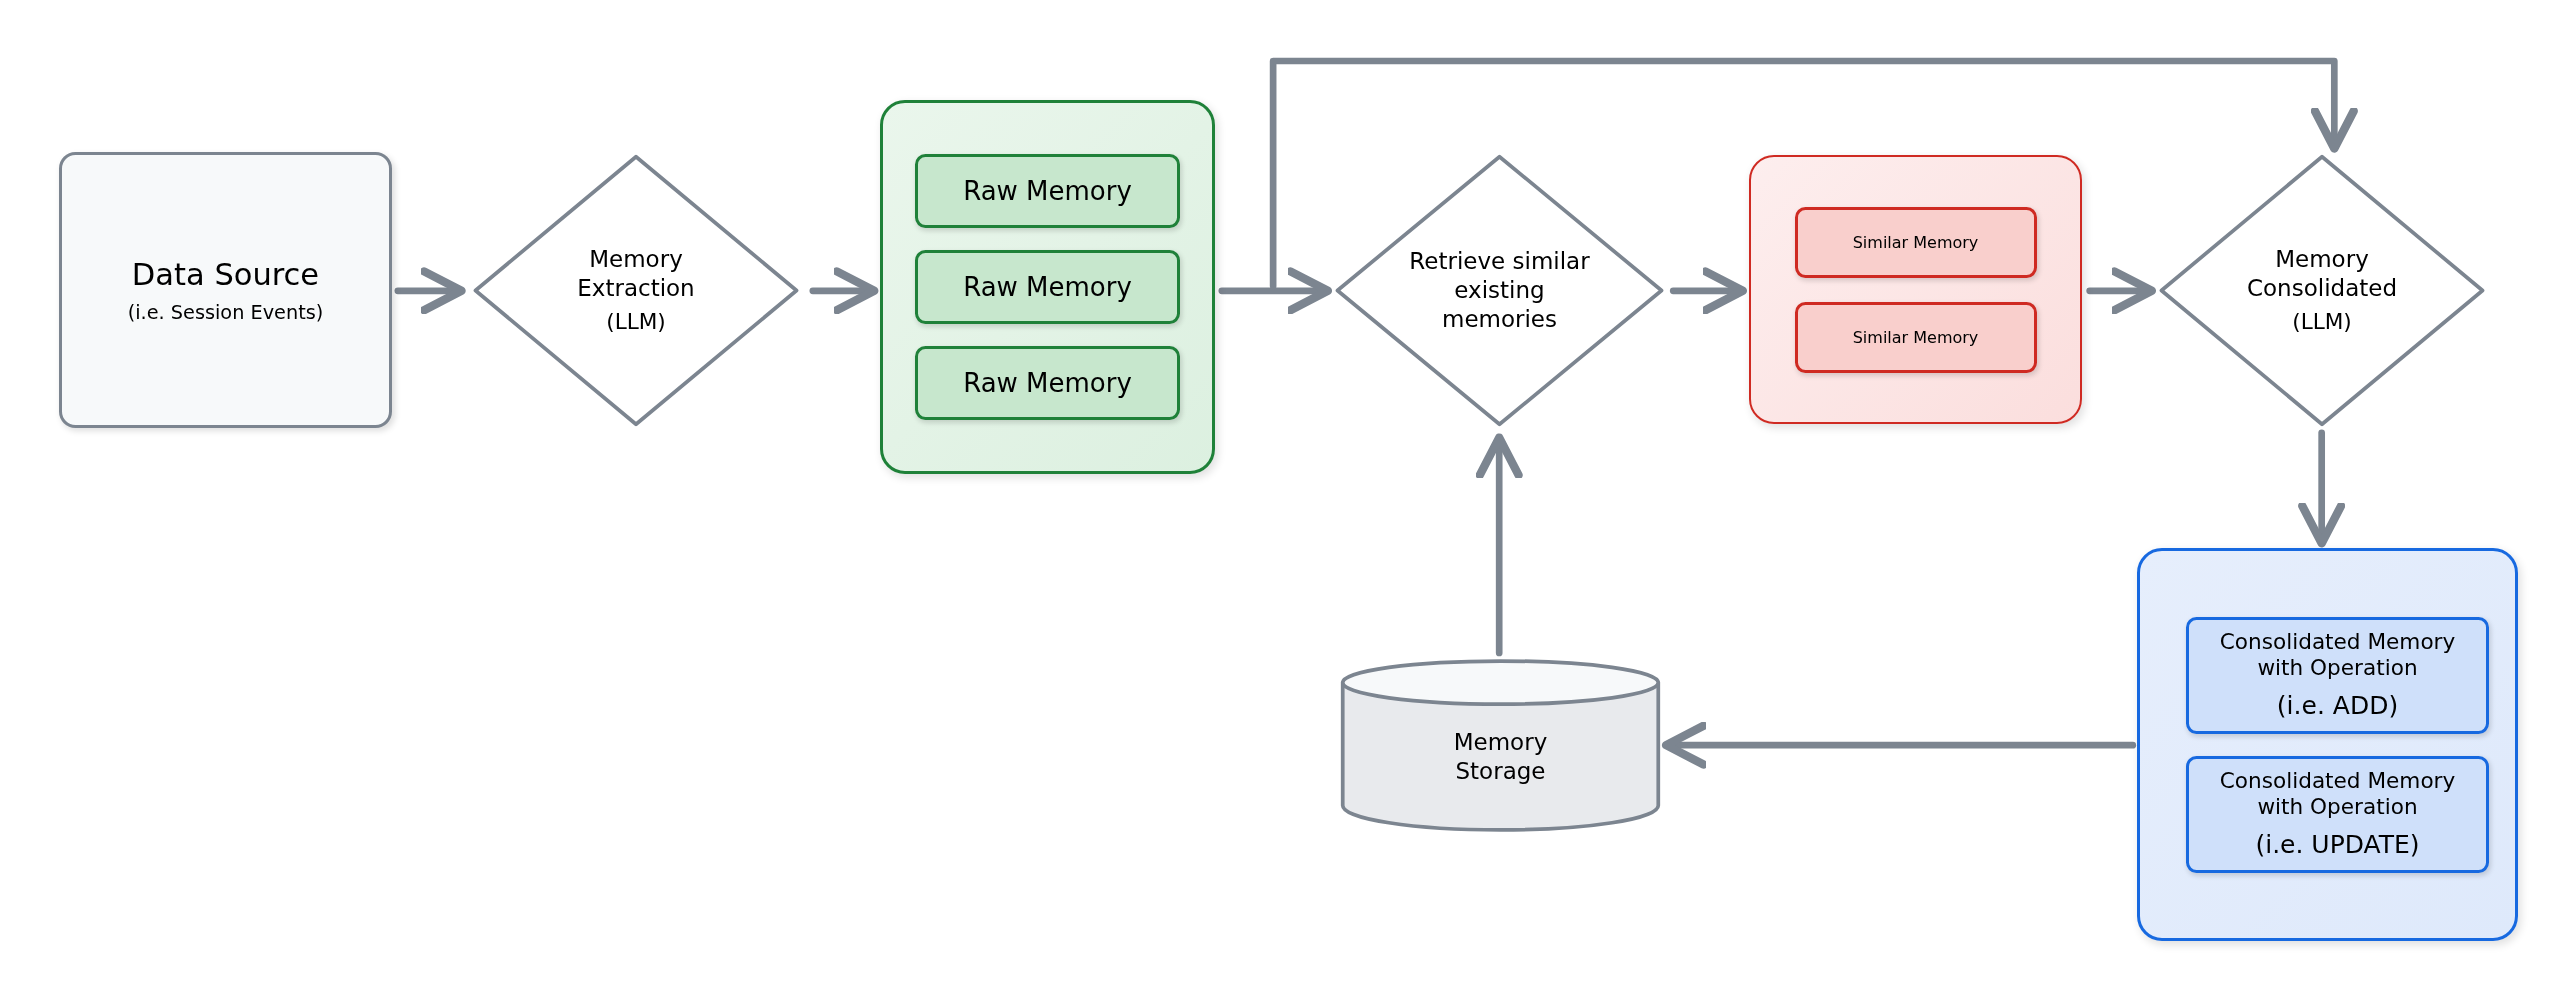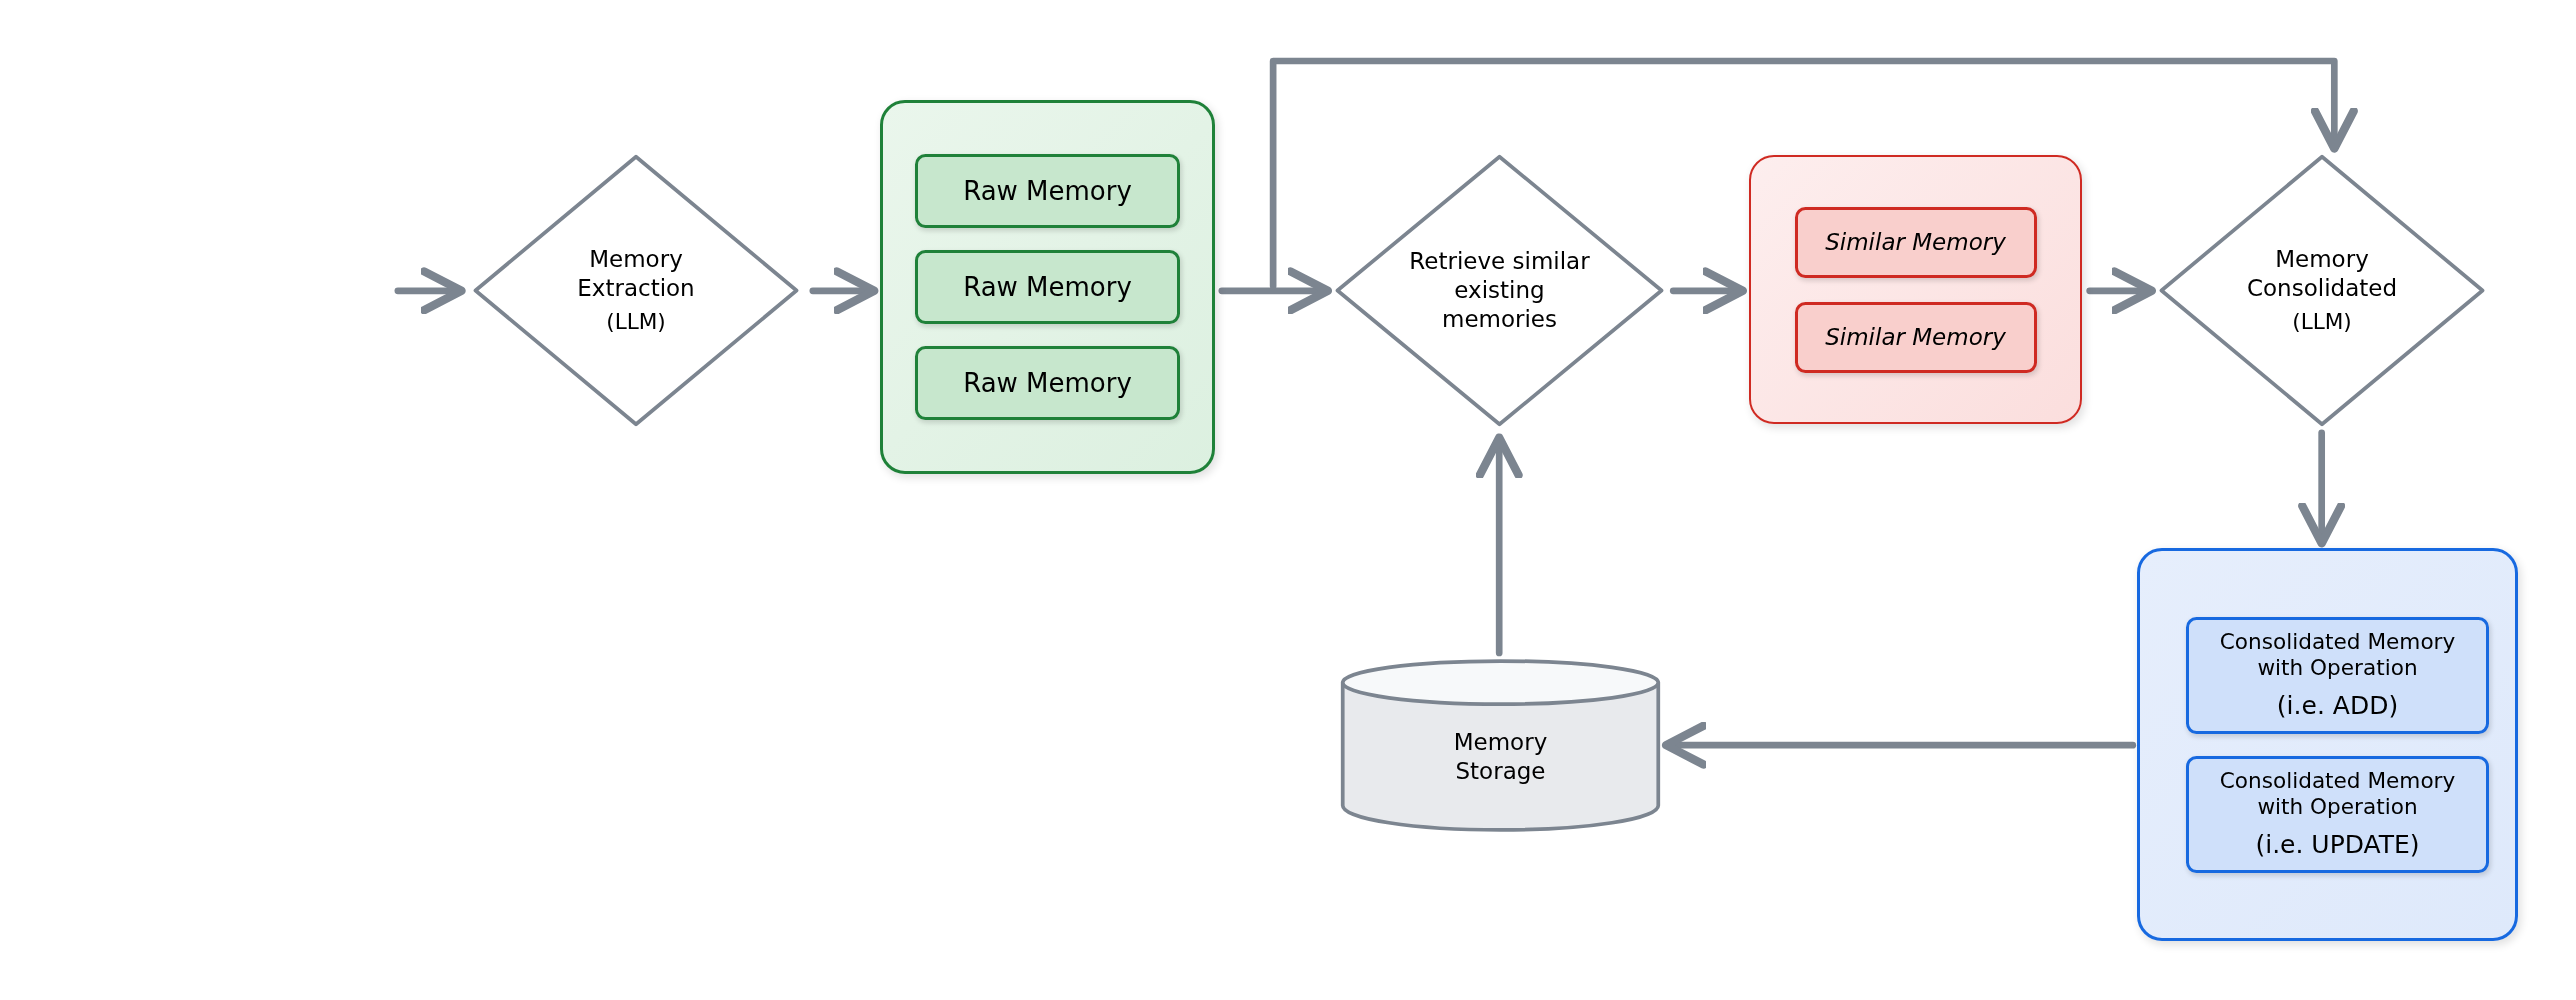--- a/index.html
+++ b/index.html
@@ -112,24 +112,23 @@
     box-shadow: 2.2px 3.7px 8.2px rgba(0,0,0,0.12);
     gap: 24px;
   }
   .similar-memory-item {
     box-sizing: border-box;
     width: 242px; height: 71px;
     background: #f9cfcc;
     border: 3.7px solid #cf2a22;
     border-radius: 10.4px;
     display: flex; align-items: center; justify-content: center;
-    font-size: 23px;
+    font-size: 16px;
     color: #000;
     box-shadow: 1.5px 2.2px 5.2px rgba(0,0,0,0.14);
-    font-style: italic;
   }
 
   #consolidated-memory-group {
     left: 2137px; top: 548px;
     width: 381px; height: 393px;
     background: linear-gradient(135deg, #e6eefc 0%, #dee9fb 100%);
     border: 3px solid #1769e0;
     box-shadow: 2.2px 3.7px 8.2px rgba(0,0,0,0.12);
     gap: 22px;
   }
@@ -194,20 +193,24 @@
       <path d="M 1643,391 L 1782,391"></path>
       <path d="M 2250,391 L 2340,391"></path>
       <path d="M 2810,391 L 2890,391"></path>
       <path d="M 1712,385 L 1712,82 L 3139,82 L 3139,196"></path>
       <path d="M 3122,582 L 3122,727"></path>
       <path d="M 2868,1002 L 2244,1002"></path>
       <path d="M 2016,878 L 2016,592"></path>
     </g>
   </svg>
 
+  <div class="node" id="data-source">
+    <div class="t1">Data Source</div>
+    <div class="t2">(i.e. Session Events)</div>
+  </div>
 
   <div class="diamond-wrap" id="memory-extraction">
     <svg width="330" height="277" viewBox="0 0 444 372">
       <path d="M 222,6 L 438,186 L 222,366 L 6,186 Z" fill="#ffffff" stroke="#7c8590" stroke-width="5" stroke-linejoin="round" stroke-linecap="round"></path>
     </svg>
     <div class="diamond-label">
       <div class="t1">Memory</div>
       <div class="t1">Extraction</div>
       <div class="t2">(LLM)</div>
     </div>

